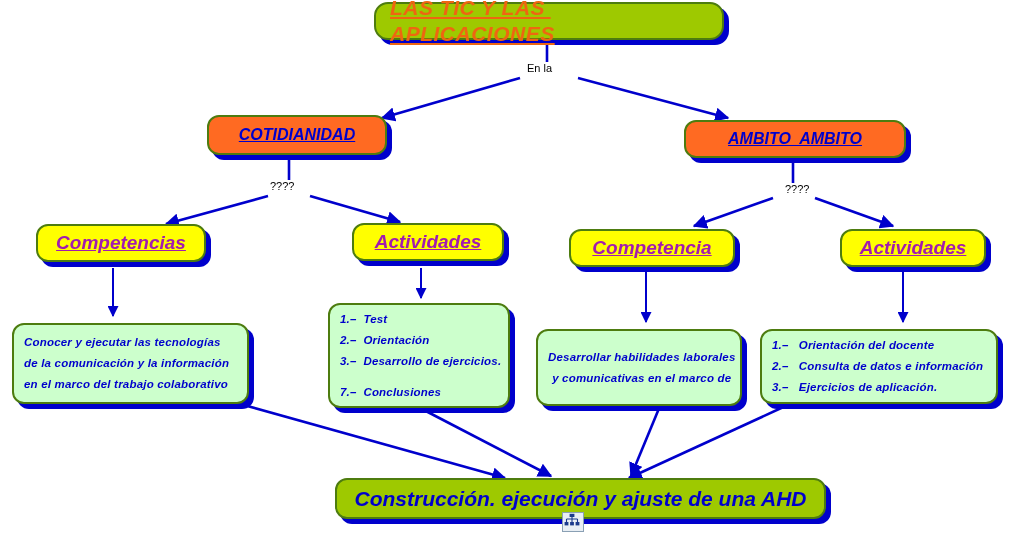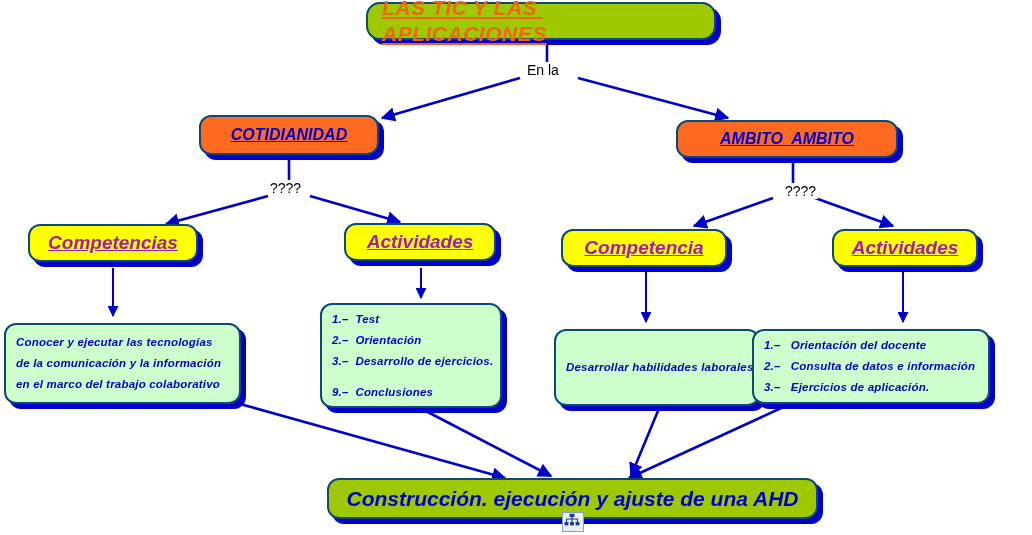--- a/index.html
+++ b/index.html
@@ -24,27 +24,28 @@
     top: 0;
     width: 1032px;
     height: 535px;
     pointer-events: none;
   }
 
   
   .node {
     position: absolute;
     box-sizing: border-box;
-    border: 2px solid #0c4a6e;
+    border: 2px solid #4d7c0f;
     border-radius: 12px;
     box-shadow: 5px 5px 0 0 #0000cc;
     display: flex;
     flex-direction: column;
     justify-content: center;
     z-index: 5;
+    margin-left: 8px;
   }
   .node .txt {
     white-space: pre-wrap;
   }
 
   
   .node.root {
     background: #9ec900;
     border-radius: 14px;
     align-items: center;
@@ -127,21 +128,21 @@
     font-size: 21px;
     font-weight: bold;
     font-style: italic;
     line-height: 30px;
   }
 
   
   .link-label {
     position: absolute;
     color: #000000;
-    font-size: 14px;
+    font-size: 11px;
     font-family: "Liberation Sans", sans-serif;
     background: #ffffff;
     padding: 0 2px;
     z-index: 6;
     white-space: nowrap;
   }
 
   
   .tree-icon {
     position: absolute;
@@ -231,27 +232,28 @@
       <li>en el marco del trabajo colaborativo</li>
     </ul>
   </div>
 
   <div class="node green" style="left:320px; top:303px; width:182px; height:105px;">
     <ul class="lines">
       <li>1.–  Test</li>
       <li>2.–  Orientación</li>
       <li>3.–  Desarrollo de ejercicios.</li>
       <li class="blank"></li>
-      <li>9.–  Conclusiones</li>
-    </ul>
-  </div>
-
-  <div class="node green" style="left:554px; top:329px; width:206px; height:77px;text-align:center;">
+      <li>7.–  Conclusiones</li>
+    </ul>
+  </div>
+
+  <div class="node green" style="left:528px; top:329px; width:206px; height:77px;text-align:center;">
     <ul class="lines">
       <li>Desarrollar habilidades laborales</li>
+      <li>y comunicativas en el marco de</li>
     </ul>
   </div>
 
   <div class="node green" style="left:752px; top:329px; width:238px; height:75px;">
     <ul class="lines">
       <li>1.–   Orientación del docente</li>
       <li>2.–   Consulta de datos e información</li>
       <li>3.–   Ejercicios de aplicación.</li>
     </ul>
   </div>

